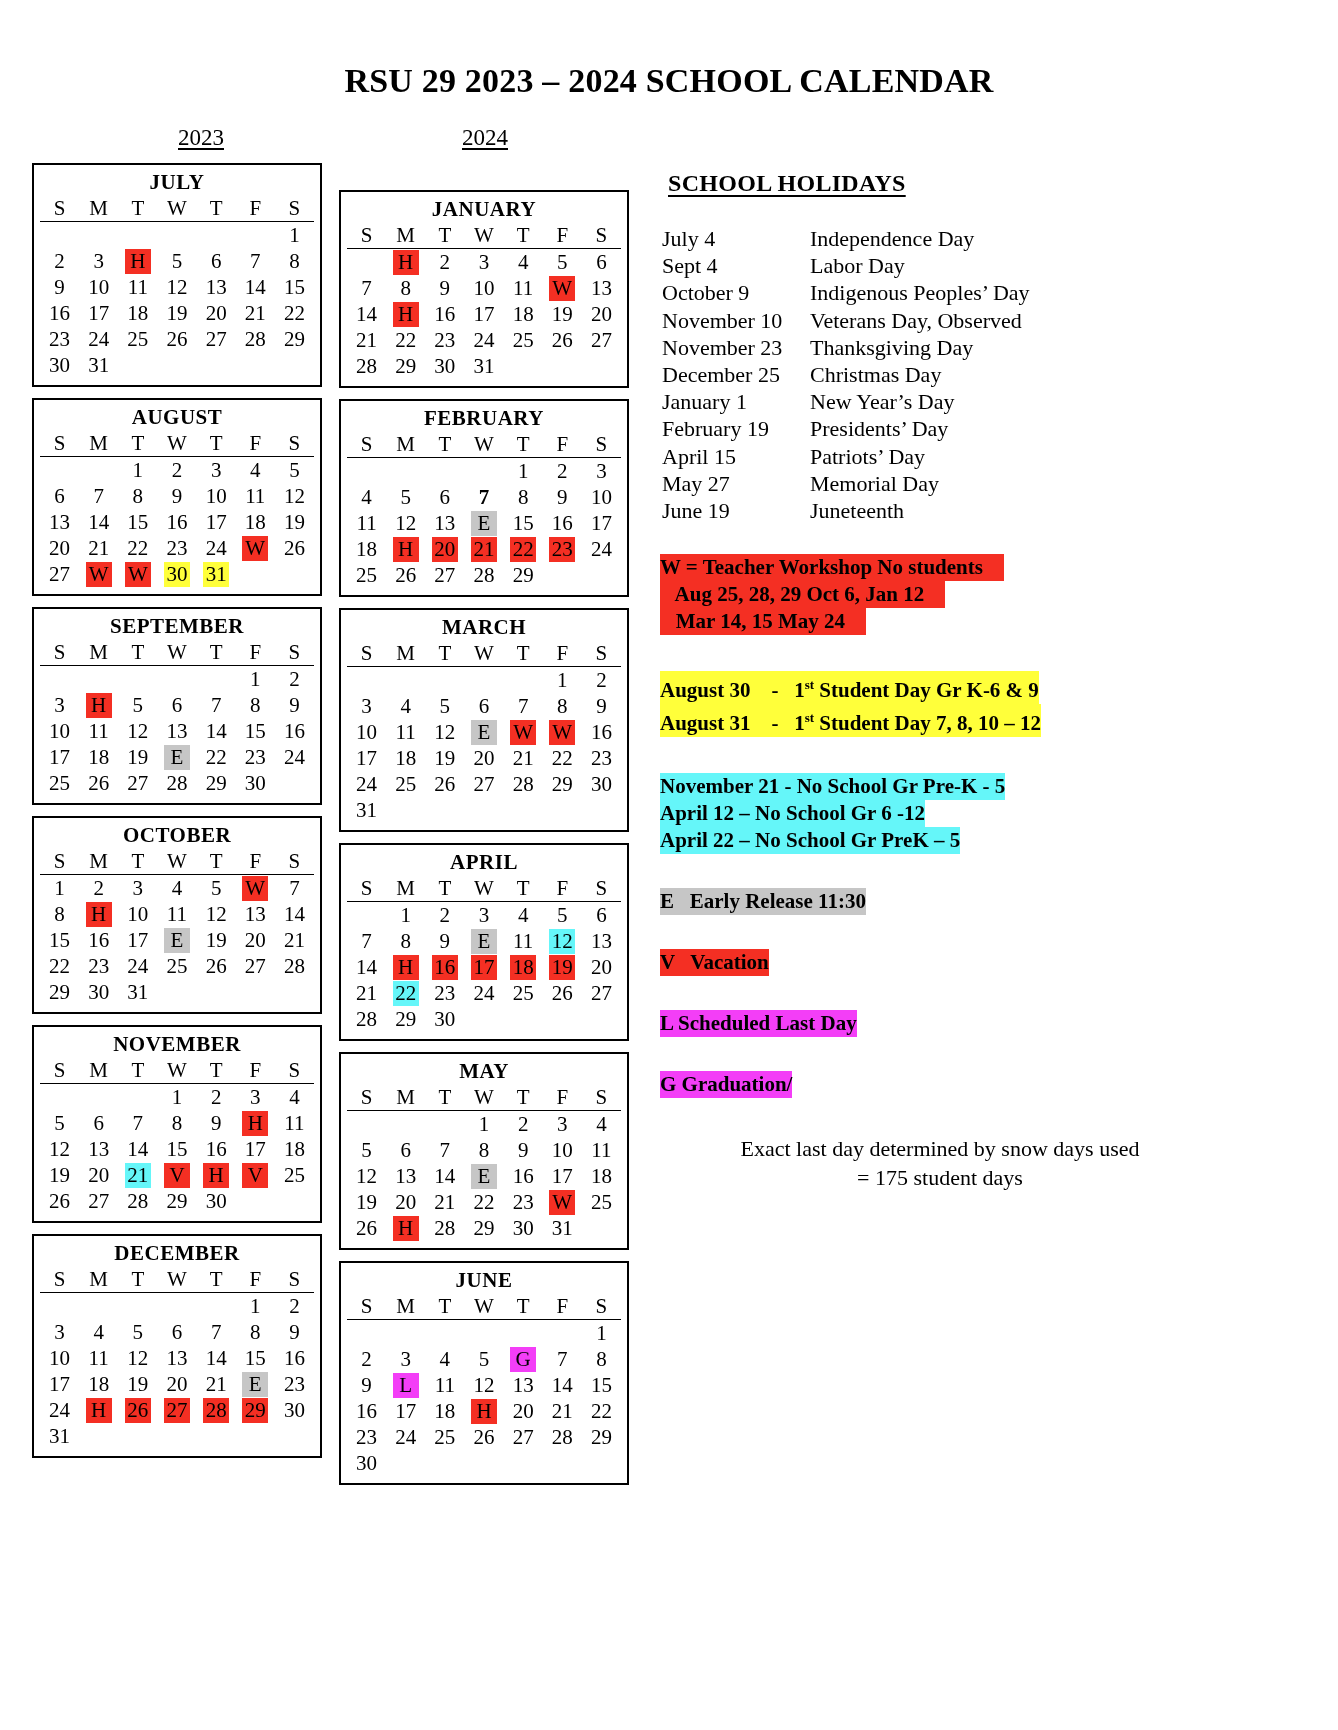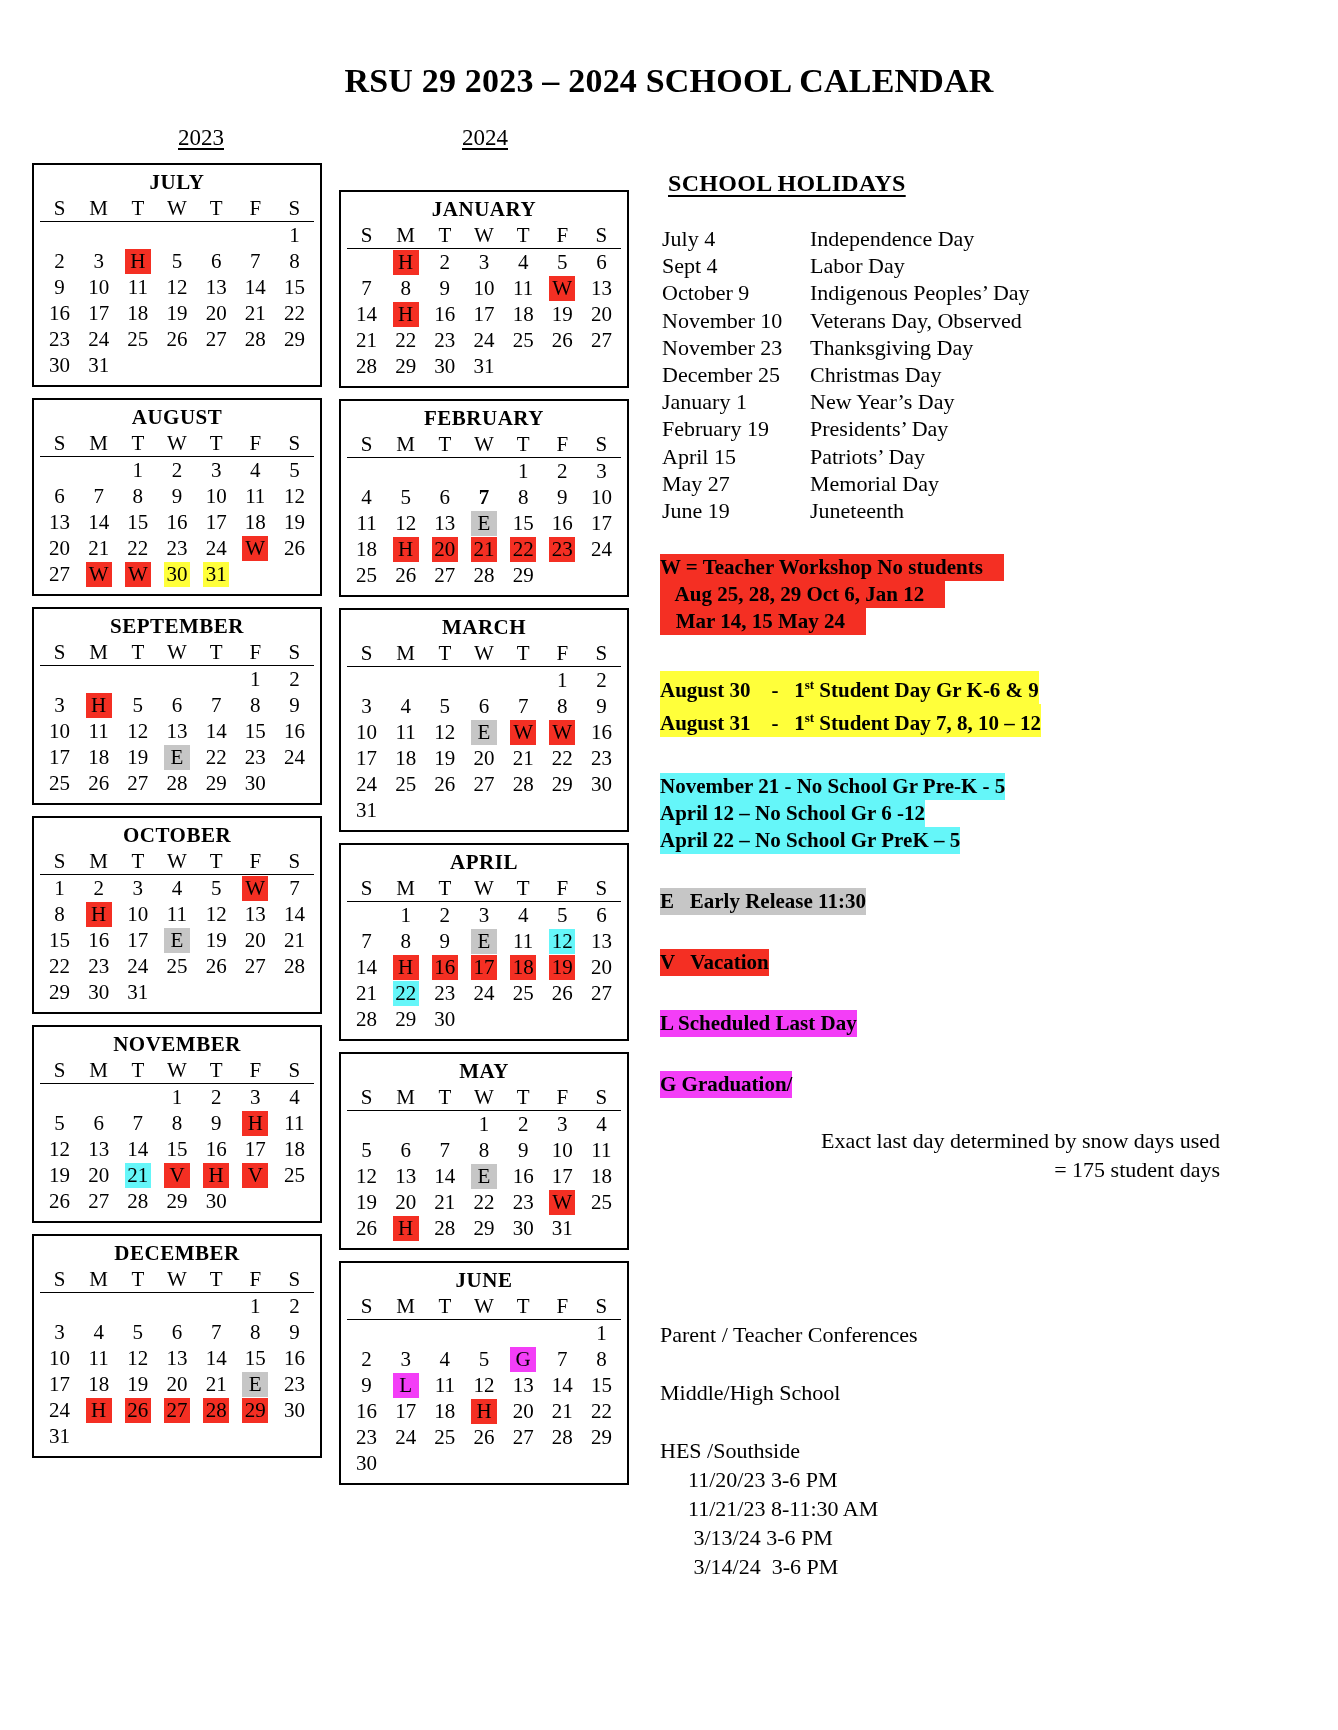--- a/index.html
+++ b/index.html
@@ -126,22 +126,22 @@
   .ws-block { margin-top: 30px; }
   .ws-block .legend-line { padding-right: 21px; }
 
   .yellow-block { margin-top: 36px; }
   .cyan-block   { margin-top: 36px; }
   .single-legend{ margin-top: 34px; }
 
   .legend-line sup { font-size: 13px; vertical-align: super; }
 
   #snow-note {
-    margin-top: 28px;
-    text-align: right;
+    margin-top: 36px;
+    text-align: center;
     font-size: 22px;
     line-height: 29px;
     width: 560px;
   }
   #conf-block {
     position: absolute;
     left: 660px; top: 1320px;
     font-size: 22px;
     line-height: 29px;
   }
@@ -1041,25 +1041,14 @@
     <div class="legend-block single-legend">
       <span class="legend-line hl-magenta">G Graduation/</span>
     </div>
 
     <div id="snow-note">
       <div>Exact last day determined by snow days used</div>
       <div>= 175 student days</div>
     </div>
   </div>
 
-  <div id="conf-block">
-    <div class="conf-heading">Parent / Teacher Conferences</div>
-    <div class="conf-heading">Middle/High School</div>
-    <div>HES /Southside</div>
-    <div class="conf-dates" id="hes-dates">
-        <div>11/20/23 3-6 PM</div>
-        <div>11/21/23 8-11:30 AM</div>
-        <div> 3/13/24 3-6 PM</div>
-        <div> 3/14/24  3-6 PM</div>
-      </div>
-  </div>
 
 </div>
 
 </body></html>

